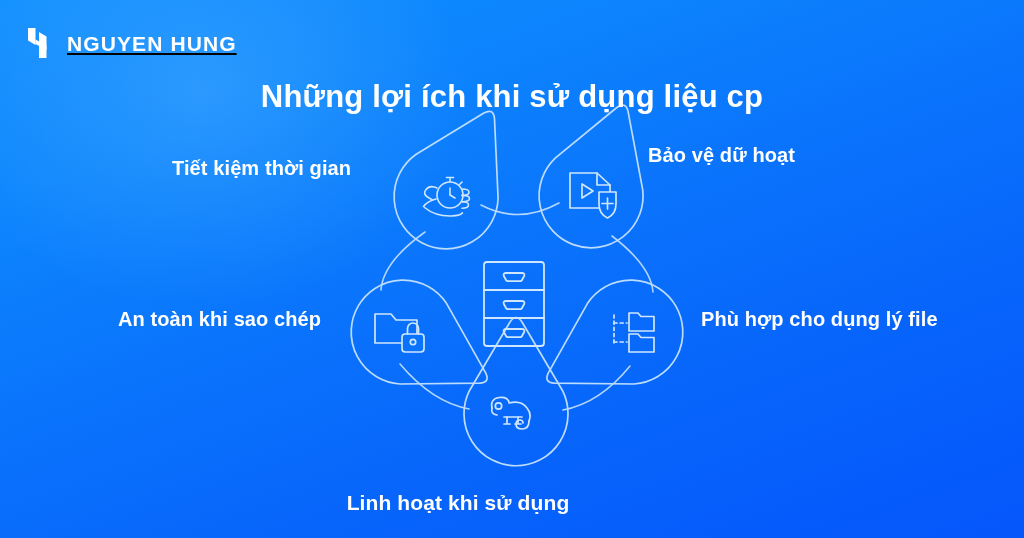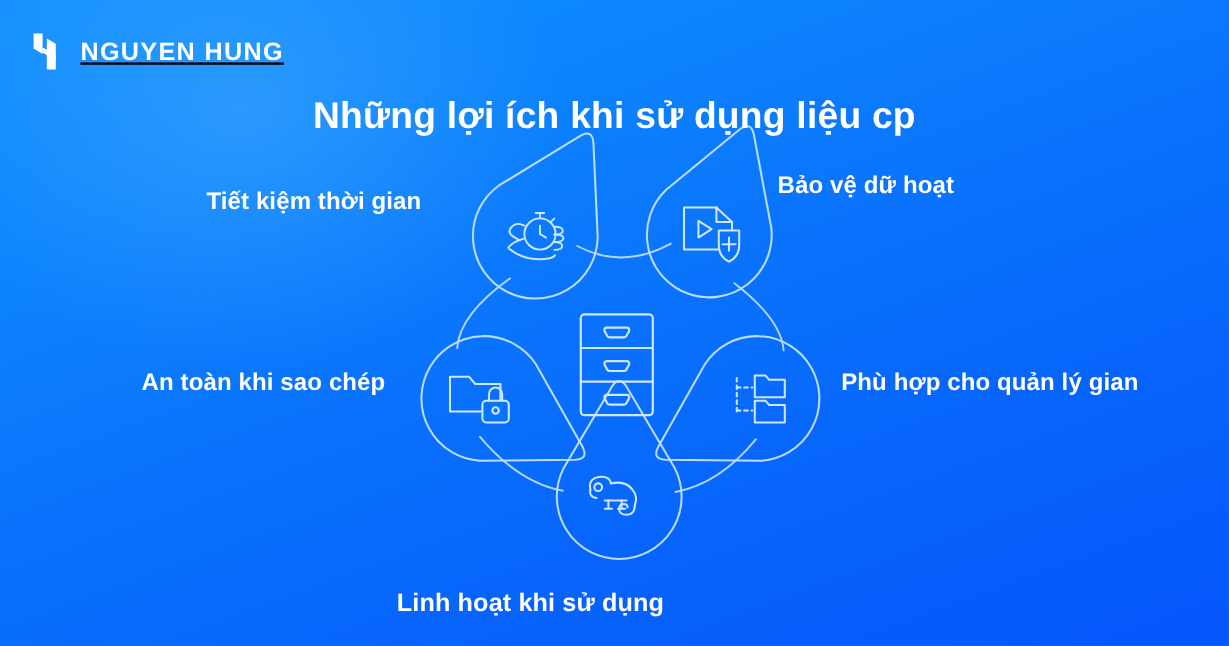--- a/index.html
+++ b/index.html
@@ -83,21 +83,21 @@
     font-size: 20px;
     font-weight: bold;
     white-space: nowrap;
     z-index: 6;
     letter-spacing: 0.1px;
   }
   .label-tl { left: 172px;  top: 157px; text-align: center; }
   .label-tr { left: 648px;  top: 144px; }
   .label-ml { left: 104px;  top: 308px; margin-left: 14px; }
   .label-mr { left: 701px;  top: 308px; }
-  .label-b  { left: 0;  top: 491px; width: 884px; text-align: center; font-size: 21px; }
+  .label-b  { left: 0;  top: 491px; width: 884px; text-align: center; font-size: 21px; padding-left: 16px; }
 </style>
 </head>
 <body>
 
 <div id="infographic">
 
   <div class="logo">
     <svg class="logo-mark" viewBox="0 0 30 34" aria-hidden="true">
       <path d="M2 2 L9.5 2 L9.5 19 L2 14.5 Z" fill="#ffffff"></path>
       <path d="M13 6 L20.5 10.5 L20.5 32 L13 32 Z" fill="#ffffff"></path>
@@ -239,16 +239,16 @@
         <path d="M -8 -31 L 8 -31 q 3 0 2.2 3 L 8.5 -25 q -0.6 2.2 -3 2.2 L -5.5 -22.8 q -2.4 0 -3 -2.2 L -10.2 -28 q -0.8 -3 2.2 -3 Z"></path>
         <path d="M -8 -3 L 8 -3 q 3 0 2.2 3 L 8.5 3 q -0.6 2.2 -3 2.2 L -5.5 5.2 q -2.4 0 -3 -2.2 L -10.2 0 q -0.8 -3 2.2 -3 Z"></path>
         <path d="M -8 25 L 8 25 q 3 0 2.2 3 L 8.5 31 q -0.6 2.2 -3 2.2 L -5.5 33.2 q -2.4 0 -3 -2.2 L -10.2 28 q -0.8 -3 2.2 -3 Z"></path>
       </g>
     </svg>
   </div>
 
   <div class="label label-tl">Tiết kiệm thời gian</div>
   <div class="label label-tr">Bảo vệ dữ hoạt</div>
   <div class="label label-ml">An toàn khi sao chép</div>
-  <div class="label label-mr">Phù hợp cho quản lý gian</div>
+  <div class="label label-mr">Phù hợp cho dụng lý file</div>
   <div class="label label-b">Linh hoạt khi sử dụng</div>
 
 </div>
 
 </body></html>

